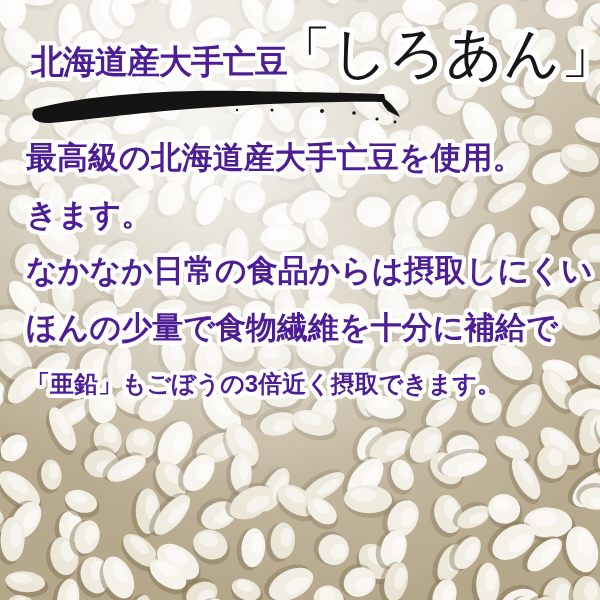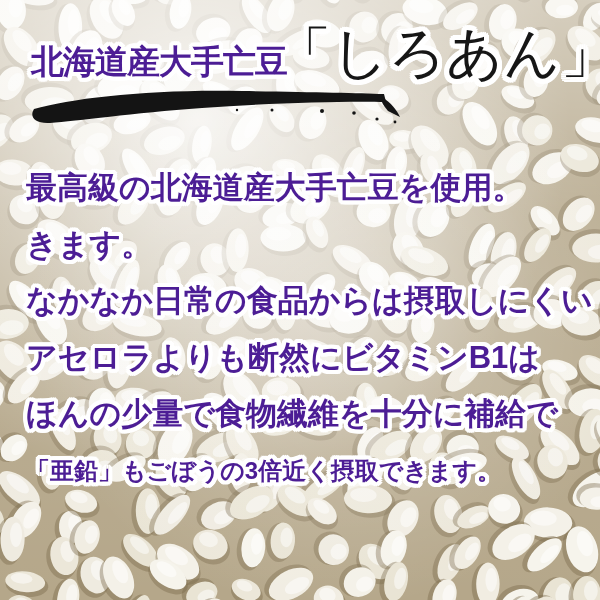--- a/index.html
+++ b/index.html
@@ -47,21 +47,21 @@
     white-space:nowrap;
   }
   .bkt-open{display:inline;margin-left:-0.42em;letter-spacing:0;}
   .bkt-open-wrap{display:inline-block;}
   .bkt-close{display:inline;margin-right:-0.42em;}
 
   .brush{position:absolute;left:22px;top:85px;}
 
   
   .body-text{
-    position:absolute;left:26px;top:160px;width:574px;
+    position:absolute;left:26px;top:130px;width:574px;
   }
   .body-line{
     font-weight:bold;
     font-size:31px;
     line-height:56.5px;
     white-space:nowrap;
     letter-spacing:0px;
   }
   .body-line.small{font-size:24px;}
 </style>
@@ -1735,18 +1735,17 @@
       <circle cx="373" cy="37" r="1.4"></circle>
       <circle cx="250" cy="25" r="1.5"></circle>
       <circle cx="215" cy="25" r="1.2"></circle>
     </g>
   </svg>
 
   <div class="body-text">
     <div class="body-line ol">最高級の北海道産大手亡豆を使用。</div>
     <div class="body-line ol">きます。</div>
     <div class="body-line ol">なかなか日常の食品からは摂取しにくい</div>
-    <div class="body-line ol">アセロラよりも断然にビタミンB1は</div>
     <div class="body-line ol">ほんの少量で食物繊維を十分に補給で</div>
     <div class="body-line ol small">「亜鉛」もごぼうの3倍近く摂取できます。</div>
   </div>
 
 </div>
 
 </body></html>

